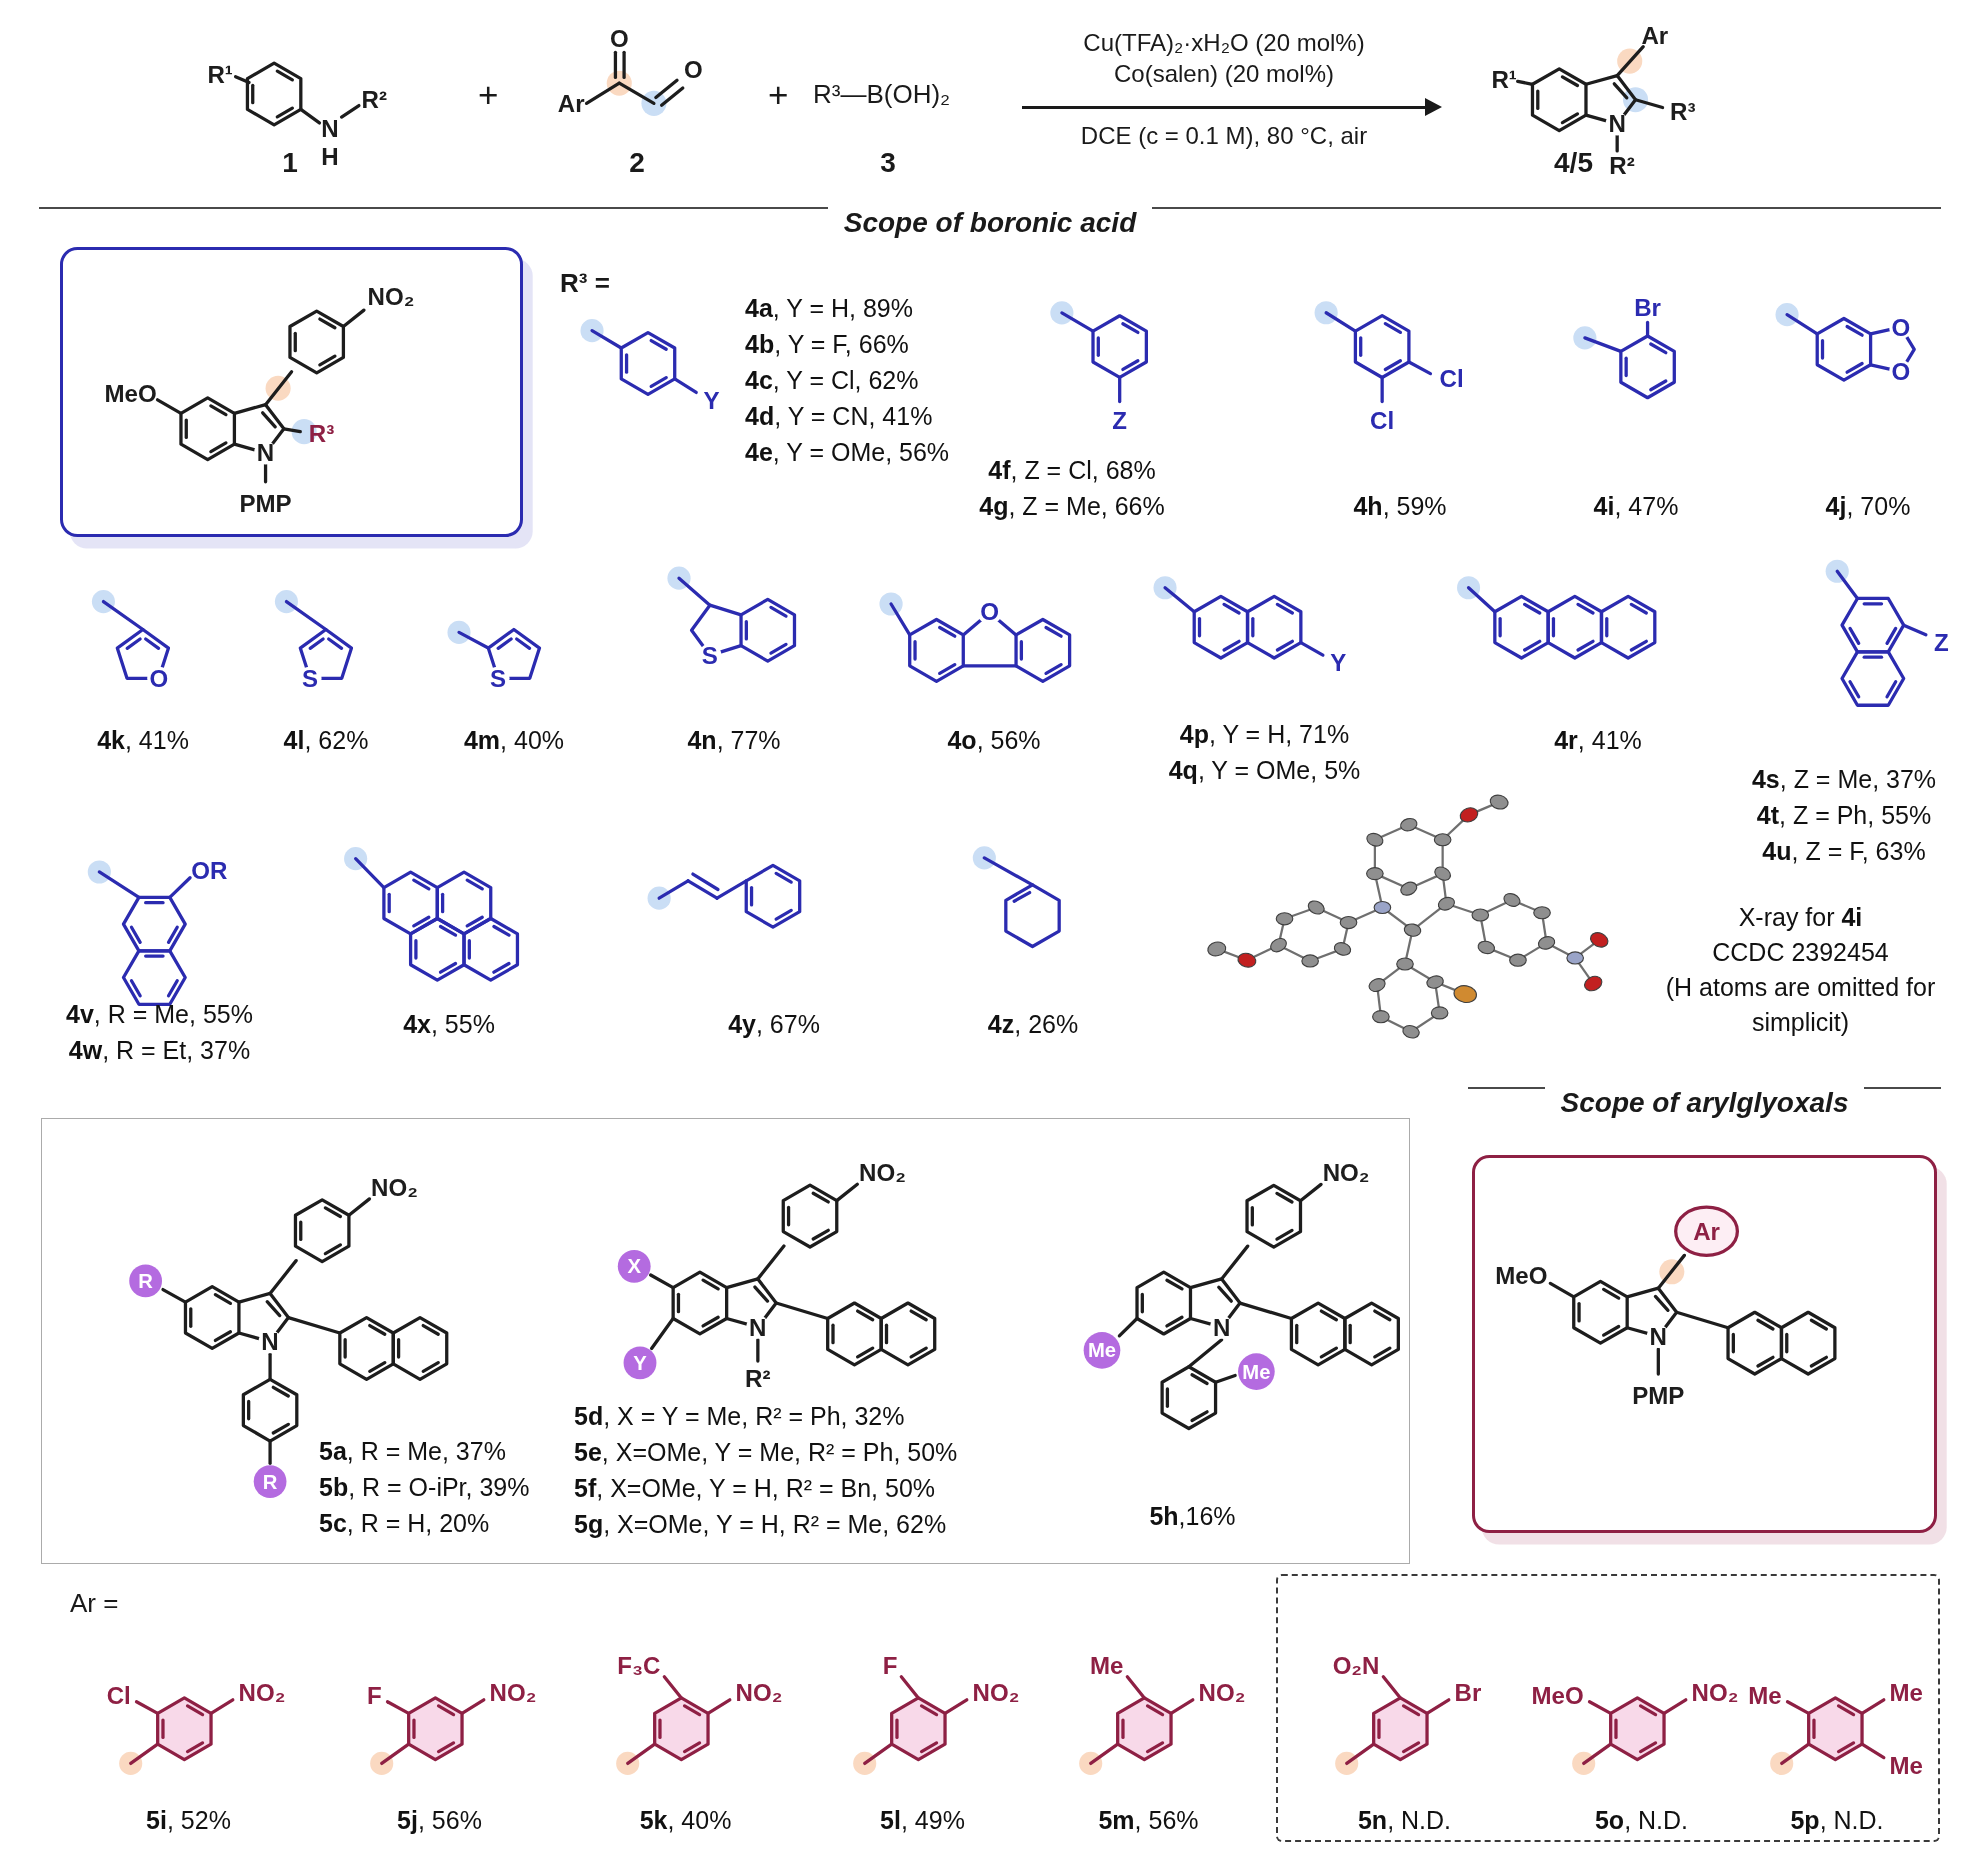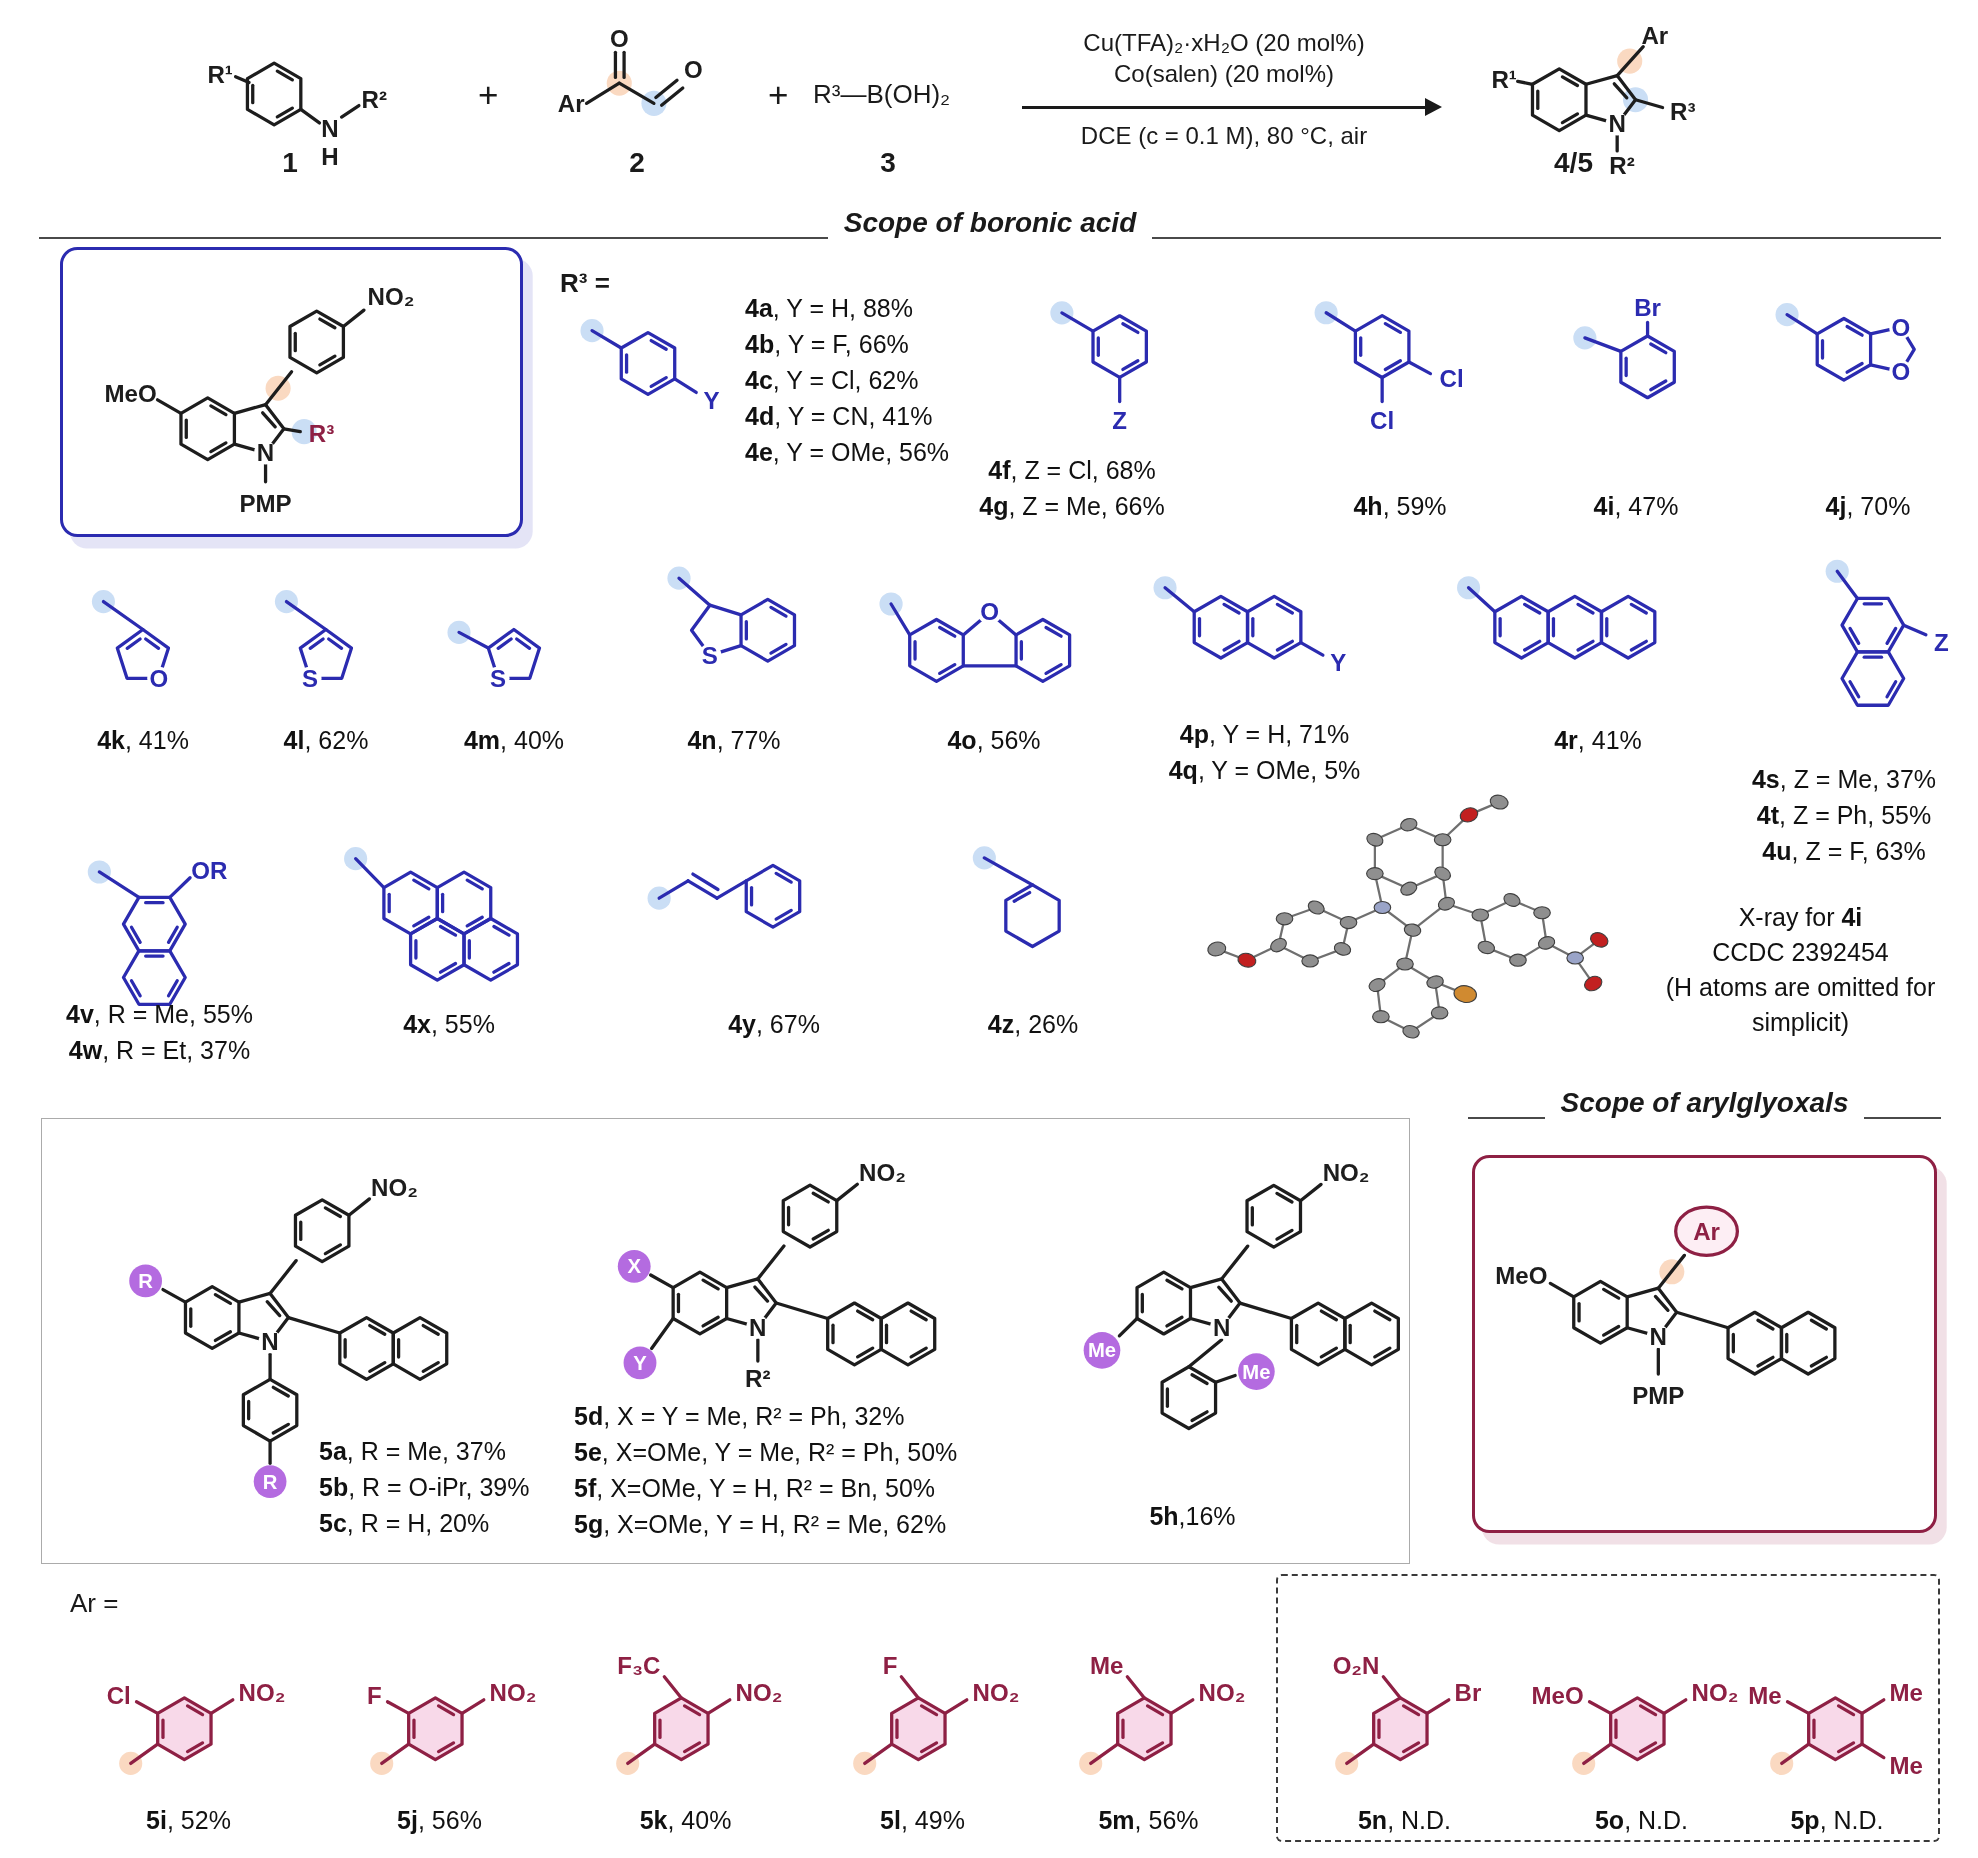--- a/index.html
+++ b/index.html
@@ -3,21 +3,21 @@
 <meta charset="utf-8">
 <style>
 *{margin:0;padding:0;box-sizing:border-box}
 body{font-family:"Liberation Sans",sans-serif;background:#fff;color:#1a1a1a}
 #fig{position:relative;width:1978px;height:1859px;background:#ffffff;overflow:hidden}
 .abs{position:absolute}
 .cap{font-size:25px;line-height:36px;white-space:nowrap;color:#111}
 .cap b{font-weight:700}
 .capcol{display:flex;flex-direction:column}
 .center{text-align:center}
-.divider{display:flex;align-items:flex-end;gap:15.4px}
+.divider{display:flex;align-items:flex-start;gap:15.4px}
 .divider .ln{flex:1;height:1.9px;background:#4a4a4a}
 .divider .ttl{font-size:28px;font-weight:700;font-style:italic;white-space:nowrap}
 .numlbl{font-size:28px;font-weight:700;text-align:center}
 .plus{font-size:35px;font-weight:400}
 .cond{font-size:24px;text-align:center;white-space:nowrap}
 .formula{font-size:26px;white-space:nowrap}
 .bluebox{border:3.4px solid #2b2bb0;border-radius:17.4px;box-shadow:9.7px 11.6px 0 rgba(90,90,200,.16);background:#fff}
 .marbox{border:3.4px solid #8e2044;border-radius:17.4px;box-shadow:9.7px 11.6px 0 rgba(160,50,90,.15);background:#fff}
 .graybox{border:1.9px solid #ababab;background:transparent}
 .dashbox{border:2.9px dashed #3a3a3a;border-radius:5.8px}
@@ -194,21 +194,21 @@
   <svg class="struct chem-blue abs" style="left:565px;top:294px" width="193" height="164" viewBox="0 0 200 170">
     <g class="ln">
       <circle class="hlB" cx="28" cy="38" r="12"></circle>
       <line x1="28" y1="38" x2="58.3" y2="56"></line>
       <use href="#benz" x="86" y="72"></use>
       <line x1="113.7" y1="88" x2="136" y2="102"></line>
     </g>
     <text x="152" y="110">Y</text>
   </svg>
   <div class="abs capcol" style="left:745px;top:290px">
-    <div class="cap"><b>4a</b><span>, Y = H, 88%</span></div>
+    <div class="cap"><b>4a</b><span>, Y = H, 89%</span></div>
     <div class="cap"><b>4b</b><span>, Y = F, 66%</span></div>
     <div class="cap"><b>4c</b><span>, Y = Cl, 62%</span></div>
     <div class="cap"><b>4d</b><span>, Y = CN, 41%</span></div>
     <div class="cap"><b>4e</b><span>, Y = OMe, 56%</span></div>
   </div>
 
   <svg class="struct chem-blue abs" style="left:1033px;top:278px" width="183" height="169" viewBox="0 0 190 175">
     <g class="ln">
       <circle class="hlB" cx="30" cy="36" r="12"></circle>
       <line x1="30" y1="36" x2="62.3" y2="55"></line>

